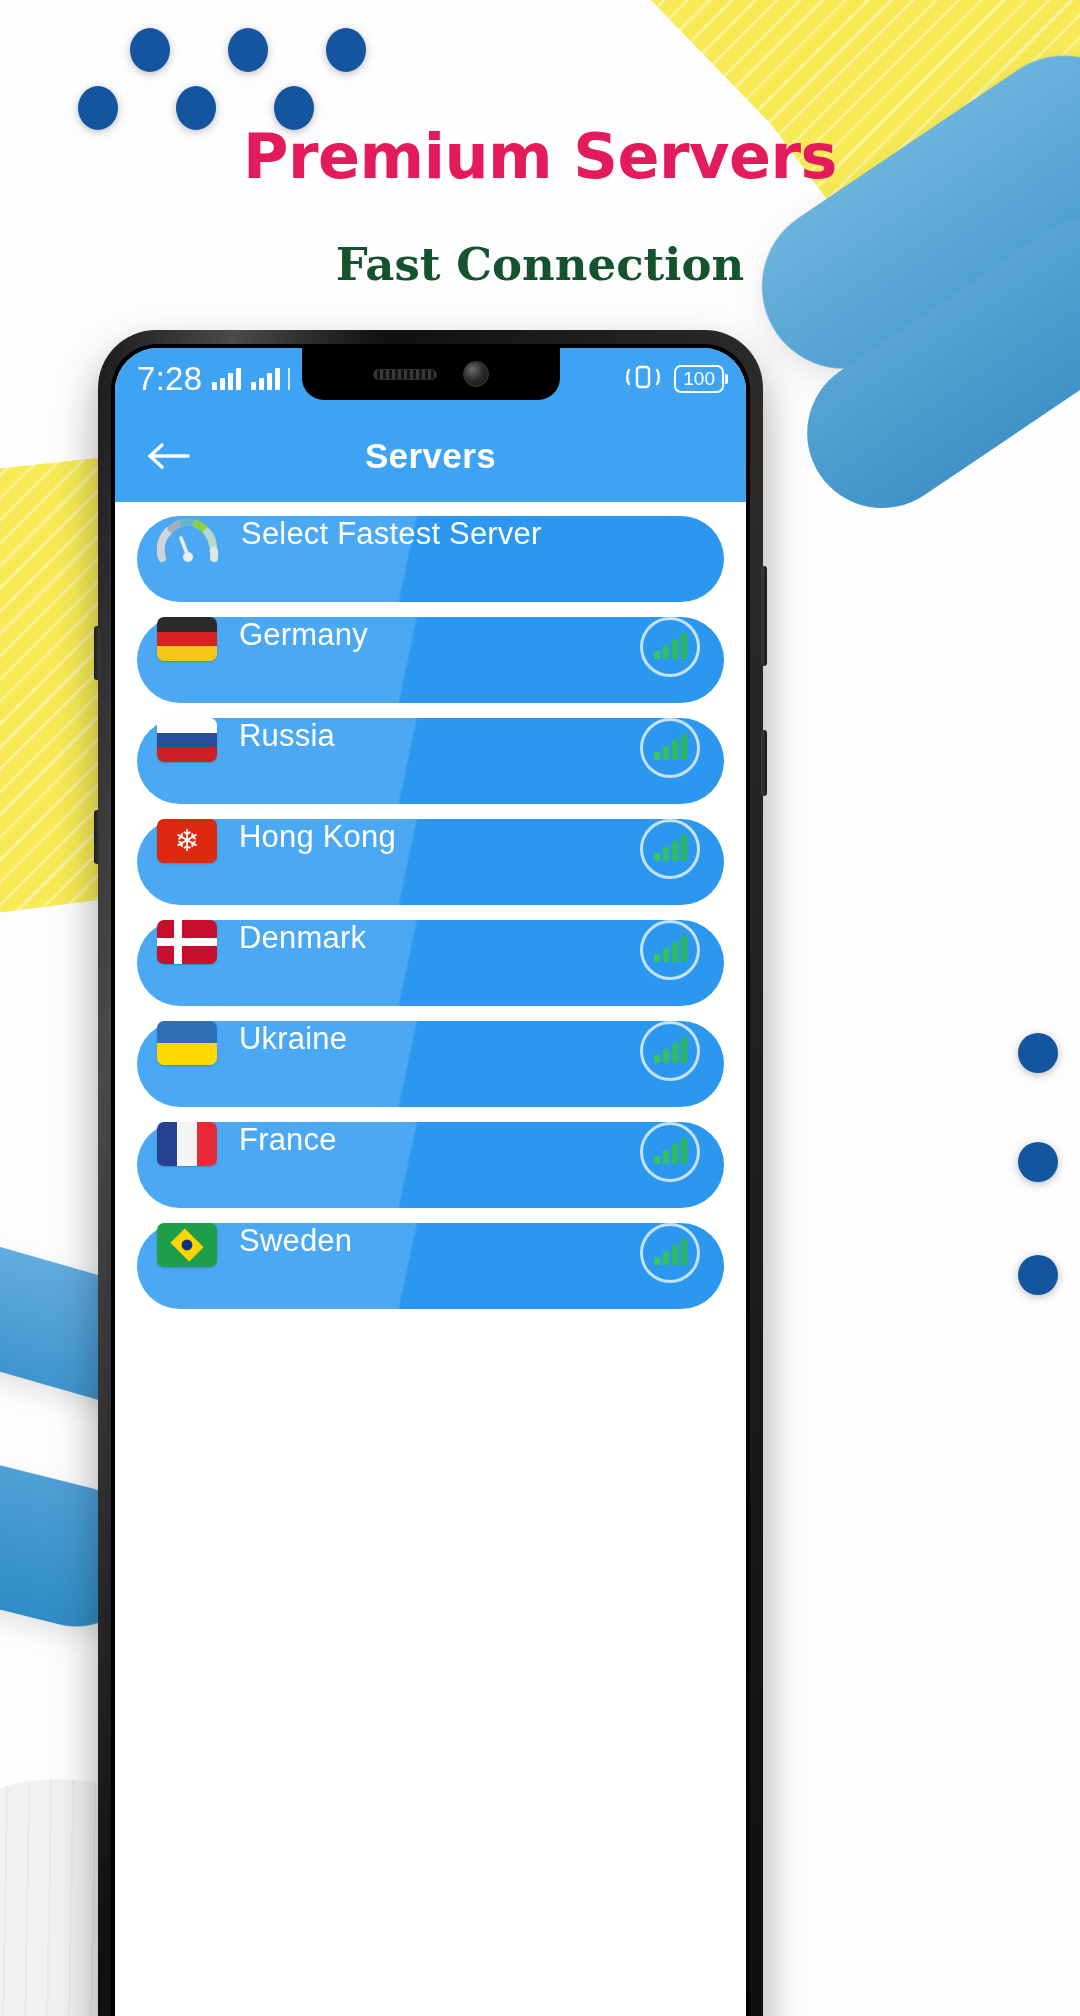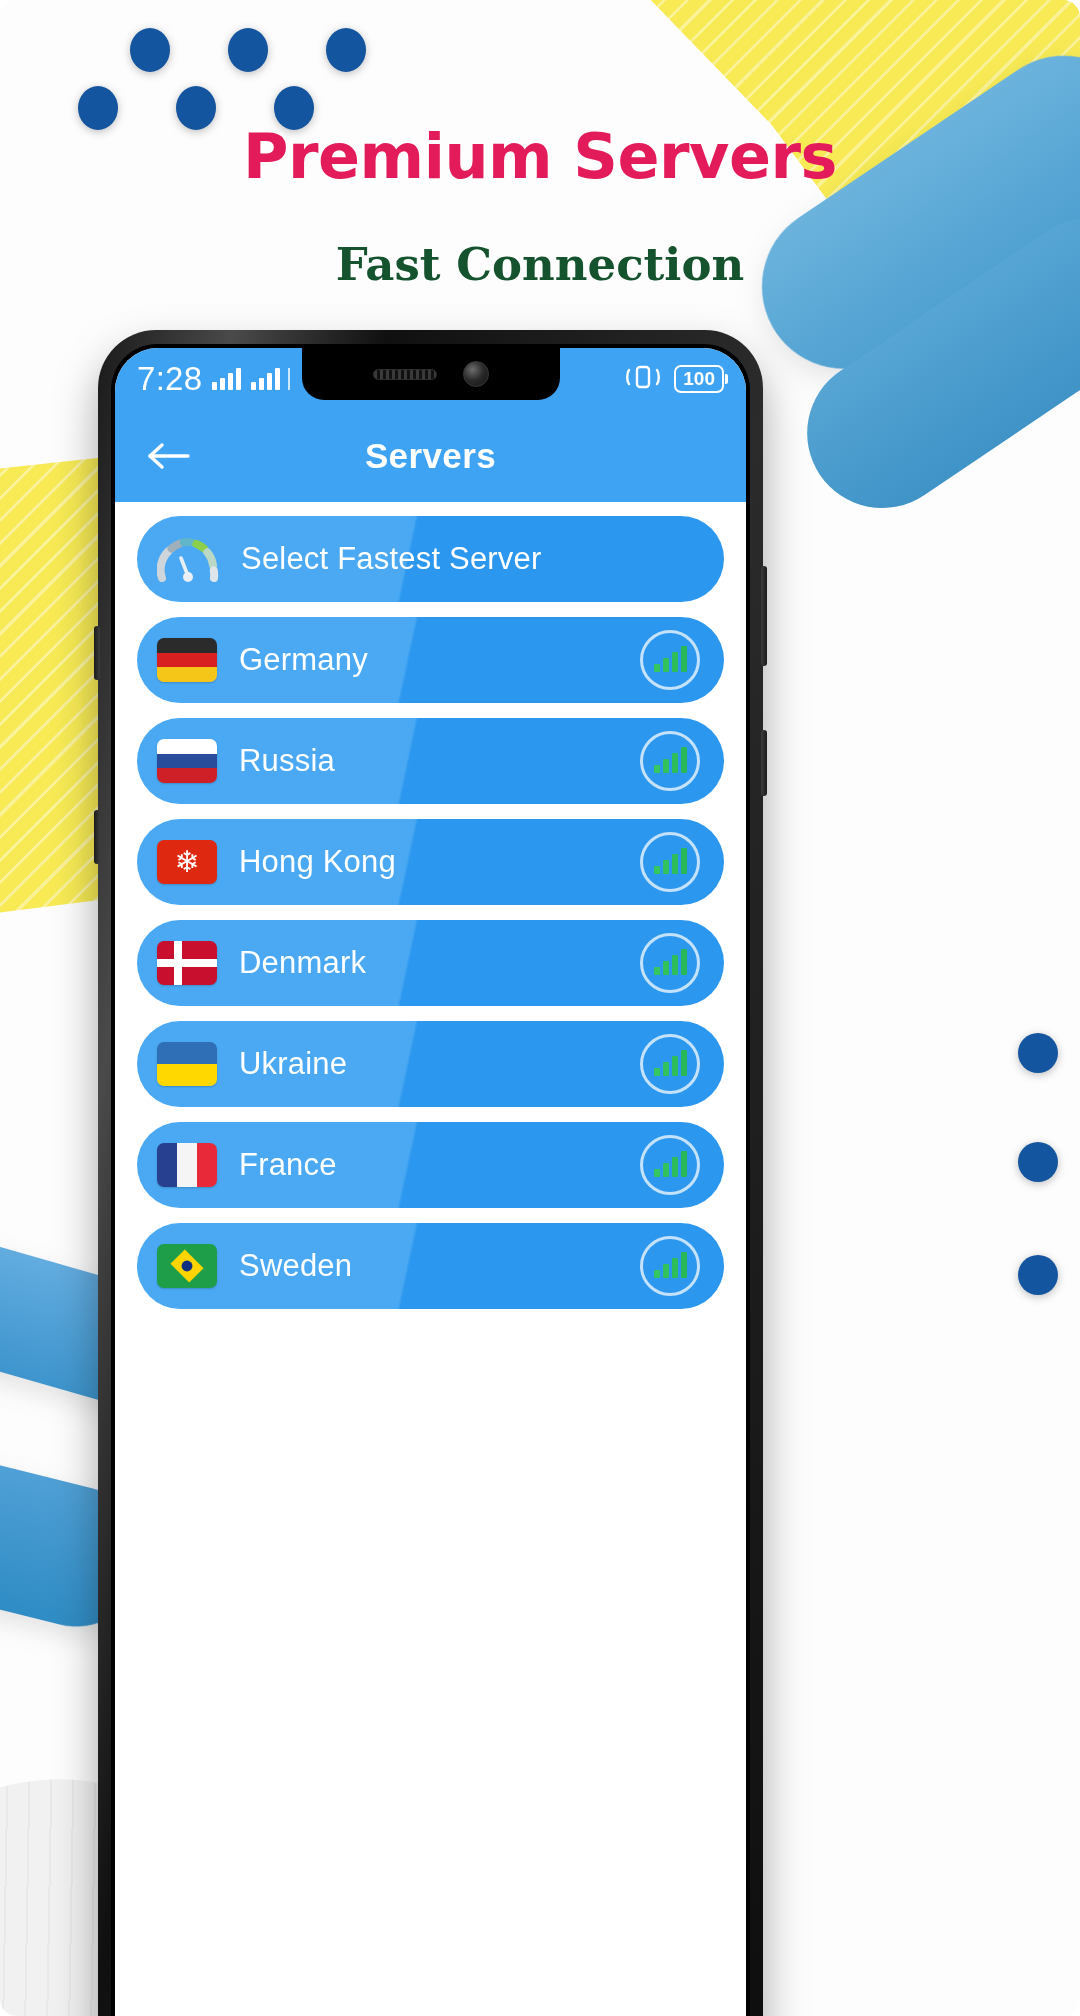--- a/index.html
+++ b/index.html
@@ -7,21 +7,20 @@
     width: 1080px; height: 2016px;
     font-family: "Liberation Sans", sans-serif;
     background: #ffffff;
     overflow: hidden;
   }
   #root {
     position: relative;
     width: 1080px; height: 2016px;
     background: #fdfdfd;
     overflow: hidden;
-    border-radius: 17px;
   }
 
   
   .bg-layer { position:absolute; inset:0; overflow:hidden; }
 
   .yellow-tri-tr {
     position: absolute;
     top: -40px; left: 612px;
     width: 470px; height: 330px;
     background:
@@ -206,21 +205,21 @@
   .sb-speed .u { font-size: 14px; display:block; }
   .sb-volte { margin-left: 7px; line-height: 1; font-weight: 800; }
   .sb-volte .a { font-size: 17px; display:block; }
   .sb-volte .b {
     font-size: 15px; display:inline-block;
     border: 2px solid #fff; border-radius: 3px; padding: 0 2px;
   }
   .sb-right { margin-left: auto; display: flex; align-items: center; gap: 12px; }
   .batt {
     border: 2.5px solid #fff; border-radius: 7px;
-    padding: 1px 7px; font-size: 19px; font-weight: 700;
+    padding: 1px 7px; font-size: 19px; font-weight: 400;
     position: relative;
   }
   .batt::after {
     content:""; position:absolute; right:-6px; top:50%; transform:translateY(-50%);
     width:3px; height:10px; background:#fff; border-radius:0 2px 2px 0;
   }
 
   
   .appbar {
     height: 92px;
@@ -243,21 +242,21 @@
     background: #fff;
     padding: 14px 22px 0 22px;
     height: calc(100% - 62px - 92px);
     overflow: hidden;
   }
   .row {
     height: 86px;
     margin-bottom: 15px;
     border-radius: 44px;
     background: linear-gradient(102deg, #4aa9f2 0%, #4aa9f2 46%, #2b97ef 46.5%, #2b97ef 100%);
-    display: flex; align-items: center;
+    display: flex; align-items: flex-start;
     padding: 0 24px 0 20px;
     position: relative;
   }
   .flag {
     width: 60px; height: 44px;
     border-radius: 7px;
     overflow: hidden;
     flex: 0 0 auto;
     box-shadow: 0 1px 2px rgba(0,0,0,.18);
     position: relative;

